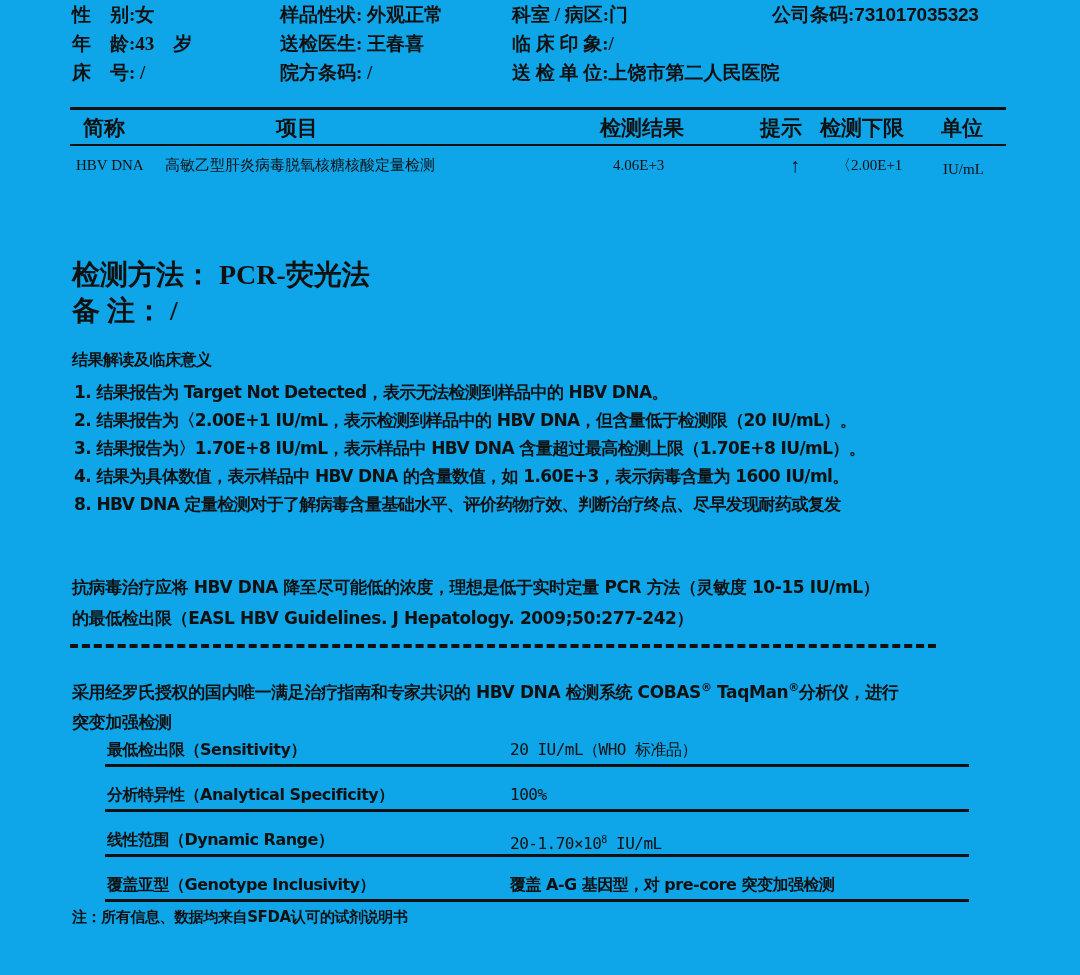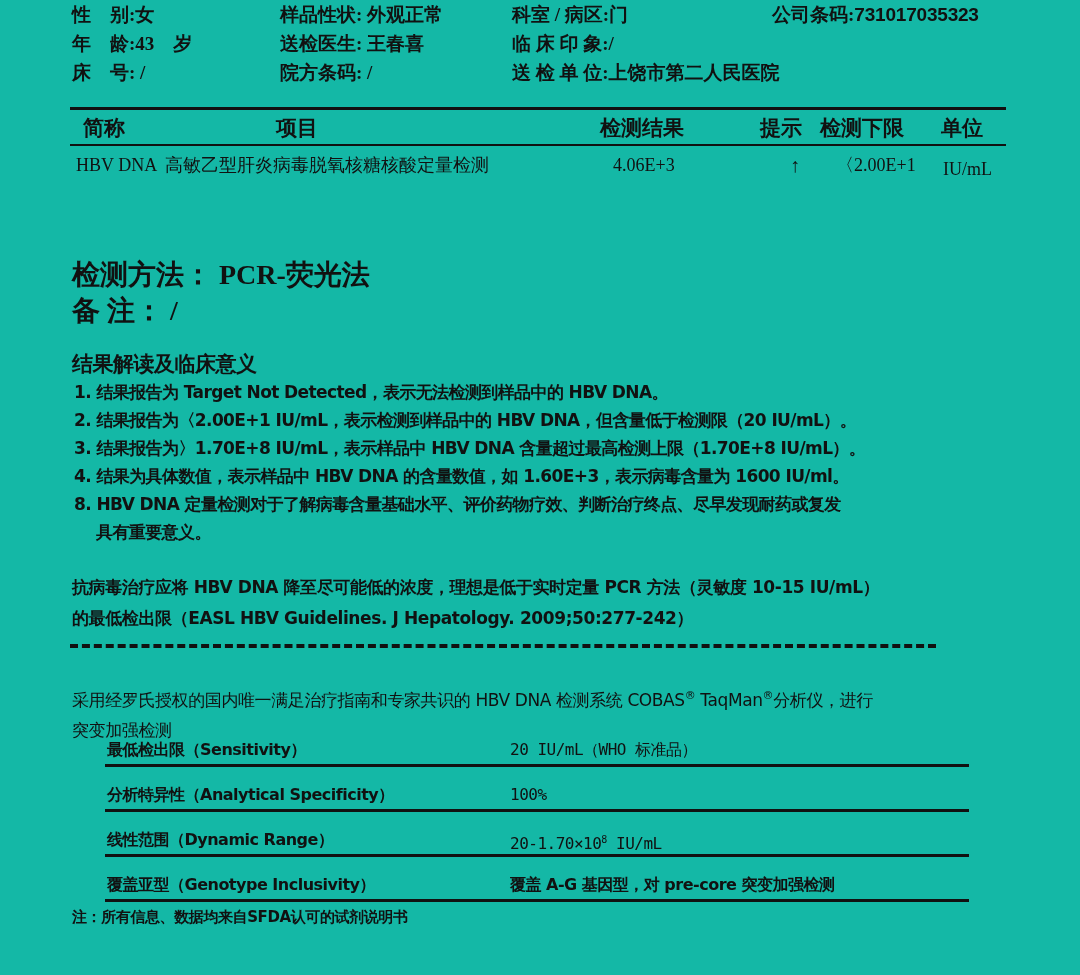--- a/index.html
+++ b/index.html
@@ -14,21 +14,21 @@
     position: relative;
     font-family: "Liberation Serif", "DejaVu Serif", serif;
     color: #111111;
     overflow: hidden;
   }
   .page {
     position: absolute;
     left: 0; top: 0;
     width: 1080px;
     height: 975px;
-    background: #14b8a6;
+    background: #0ea5e9;
   }
 
   
   .info-block {
     position: absolute;
     left: 0; top: 0;
     width: 1080px;
   }
   .info-row {
     position: relative;
@@ -73,21 +73,21 @@
   .tbl-row  { top: 150px; height: 30px; }
 
   .tbl-head .th {
     position: absolute;
     font-size: 21px;
     font-weight: bold;
     line-height: 30px;
   }
   .tbl-row .td {
     position: absolute;
-    font-size: 18px;
+    font-size: 15px;
     line-height: 30px;
   }
 
   .col-abbr   { left: 83px; }
   .col-item   { left: 276px; }
   .col-result { left: 600px; }
   .col-flag   { left: 760px; }
   .col-limit  { left: 820px; }
   .col-unit   { left: 941px; }
 
@@ -107,21 +107,21 @@
     white-space: nowrap;
   }
   .method-1 { top: 256px; }
   .method-2 { top: 292px; }
 
   
   .interp-title {
     position: absolute;
     left: 72px;
     top: 350px;
-    font-size: 21px;
+    font-size: 16px;
     font-weight: bold;
     font-family: "DejaVu Sans", "Liberation Sans", sans-serif;
     letter-spacing: -0.5px;
     white-space: nowrap;
   }
   .interp-list {
     position: absolute;
     left: 74px;
     top: 378px;
     width: 940px;
@@ -162,25 +162,24 @@
     border-top: 4px dashed #111111;
   }
 
   
   .cobas {
     position: absolute;
     left: 72px;
     top: 673px;
     width: 950px;
     font-size: 17px;
-    font-weight: normal;
+    font-weight: bold;
     font-family: "DejaVu Sans", "Liberation Sans", sans-serif;
     letter-spacing: -0.4px;
     line-height: 30px;
-    margin-top: 8px;
   }
   .cobas div { white-space: nowrap; }
   sup.tm { font-size: 11px; vertical-align: super; }
 
   
   .spec {
     position: absolute;
     left: 0;
     top: 738px;
     width: 1080px;
@@ -291,21 +290,20 @@
 
   <div class="interp-title">结果解读及临床意义</div>
 
   <div class="interp-list">
     <div class="interp-item">1. 结果报告为 Target Not Detected，表示无法检测到样品中的 HBV DNA。</div>
     <div class="interp-item">2. 结果报告为〈2.00E+1 IU/mL，表示检测到样品中的 HBV DNA，但含量低于检测限（20 IU/mL）。</div>
     <div class="interp-item">3. 结果报告为〉1.70E+8 IU/mL，表示样品中 HBV DNA 含量超过最高检测上限（1.70E+8 IU/mL）。</div>
     <div class="interp-item">4. 结果为具体数值，表示样品中 HBV DNA 的含量数值，如 1.60E+3，表示病毒含量为 1600 IU/ml。</div>
     <div class="interp-item">
       <div>8. HBV DNA 定量检测对于了解病毒含量基础水平、评价药物疗效、判断治疗终点、尽早发现耐药或复发</div>
-      <div class="interp-cont">具有重要意义。</div>
     </div>
   </div>
 
   <div class="easl">
     <div>抗病毒治疗应将 HBV DNA 降至尽可能低的浓度，理想是低于实时定量 PCR 方法（灵敏度 10-15 IU/mL）</div>
     <div>的最低检出限（EASL HBV Guidelines. J Hepatology. 2009;50:277-242）</div>
   </div>
 
   <div class="dashed-rule"></div>
 

